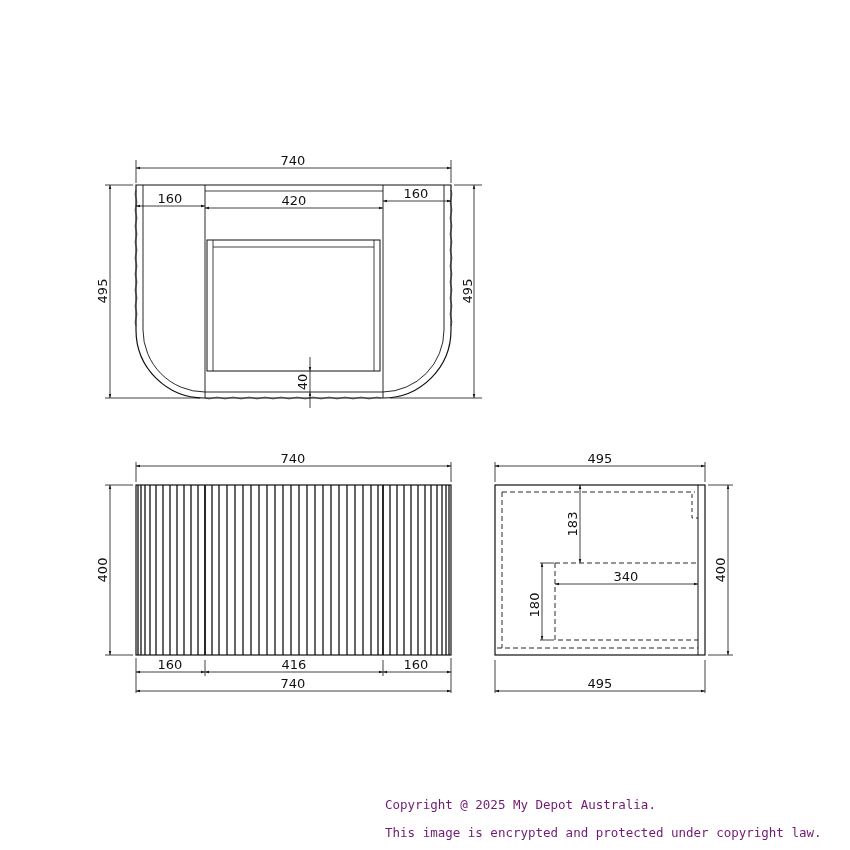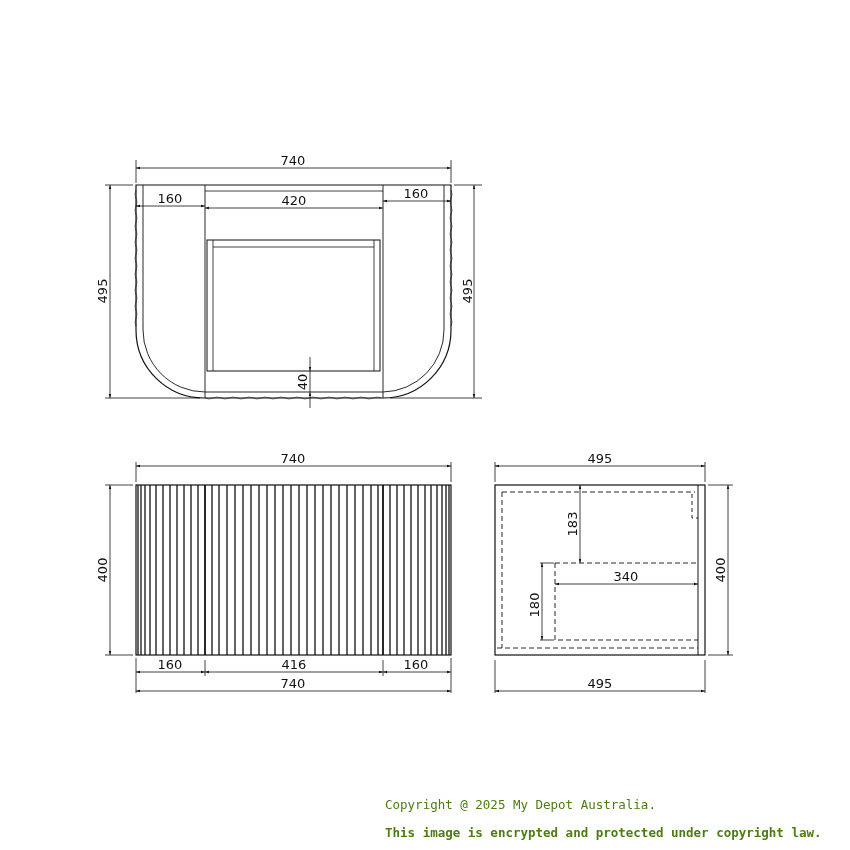--- a/index.html
+++ b/index.html
@@ -1,20 +1,20 @@
 <!DOCTYPE html>
 <html><head>
   <meta charset="utf-8">
   <style>
     html, body { margin: 0; padding: 0; background: #ffffff; }
     body { width: 850px; height: 850px; position: relative; overflow: hidden; font-family: "DejaVu Sans", sans-serif; }
     svg { position: absolute; left: 0; top: 0; }
     .dimtext { font-family: "DejaVu Sans", sans-serif; font-size: 13px; fill: #111; }
     .ln { stroke: #111; fill: none; }
-    .wm { position: absolute; left: 385px; font-family: "DejaVu Sans Mono", monospace; font-size: 12.5px; color: #4d7c0f; white-space: nowrap; }
+    .wm { position: absolute; left: 385px; font-family: "DejaVu Sans Mono", monospace; font-size: 12.5px; color: #701a75; white-space: nowrap; }
   </style>
 </head>
 <body>
 
 <svg width="850" height="850" viewBox="0 0 850 850">
   <defs>
     <marker id="arr" viewBox="0 0 10 10" refX="10" refY="5" markerWidth="7" markerHeight="5" orient="auto-start-reverse">
       <path d="M0,2 L10,5 L0,8 z" fill="#111"></path>
     </marker>
   </defs>
@@ -171,13 +171,13 @@
     <text class="dimtext" transform="translate(725,570) rotate(-90)" text-anchor="middle">400</text>
 
     <line class="ln" x1="495" y1="660" x2="495" y2="693" stroke-width="0.8"></line>
     <line class="ln" x1="705" y1="660" x2="705" y2="693" stroke-width="0.8"></line>
     <line class="ln" x1="495" y1="691" x2="705" y2="691" stroke-width="0.8" marker-start="url(#arr)" marker-end="url(#arr)"></line>
     <text class="dimtext" x="600" y="688" text-anchor="middle">495</text>
   </g>
 </svg>
 
 <div class="wm" style="top:797px;">Copyright @ 2025 My Depot Australia.</div>
-<div class="wm" style="top:825px;font-weight:bold;">This image is encrypted and protected under copyright law.</div>
+<div class="wm" style="top:825px;">This image is encrypted and protected under copyright law.</div>
 
 </body></html>

